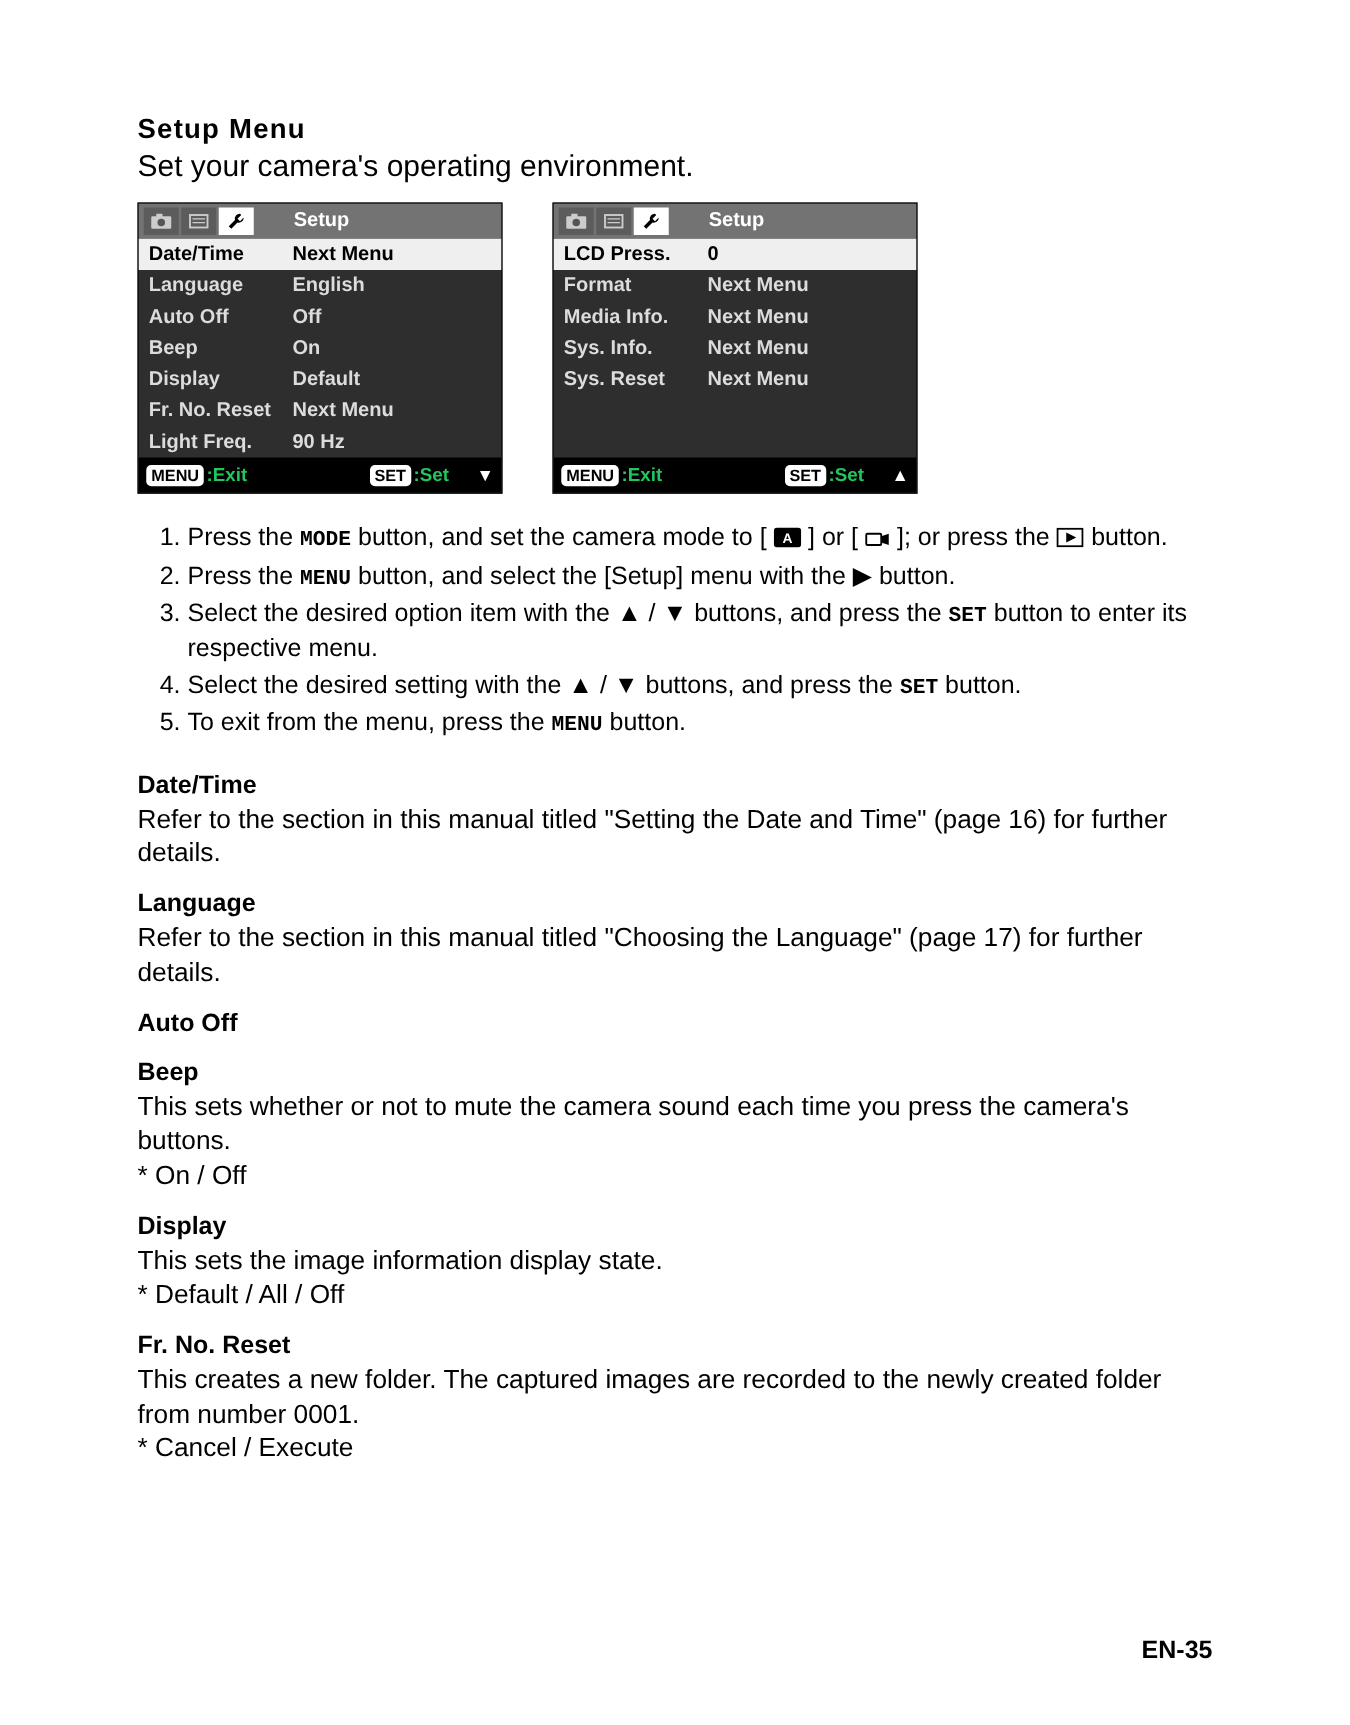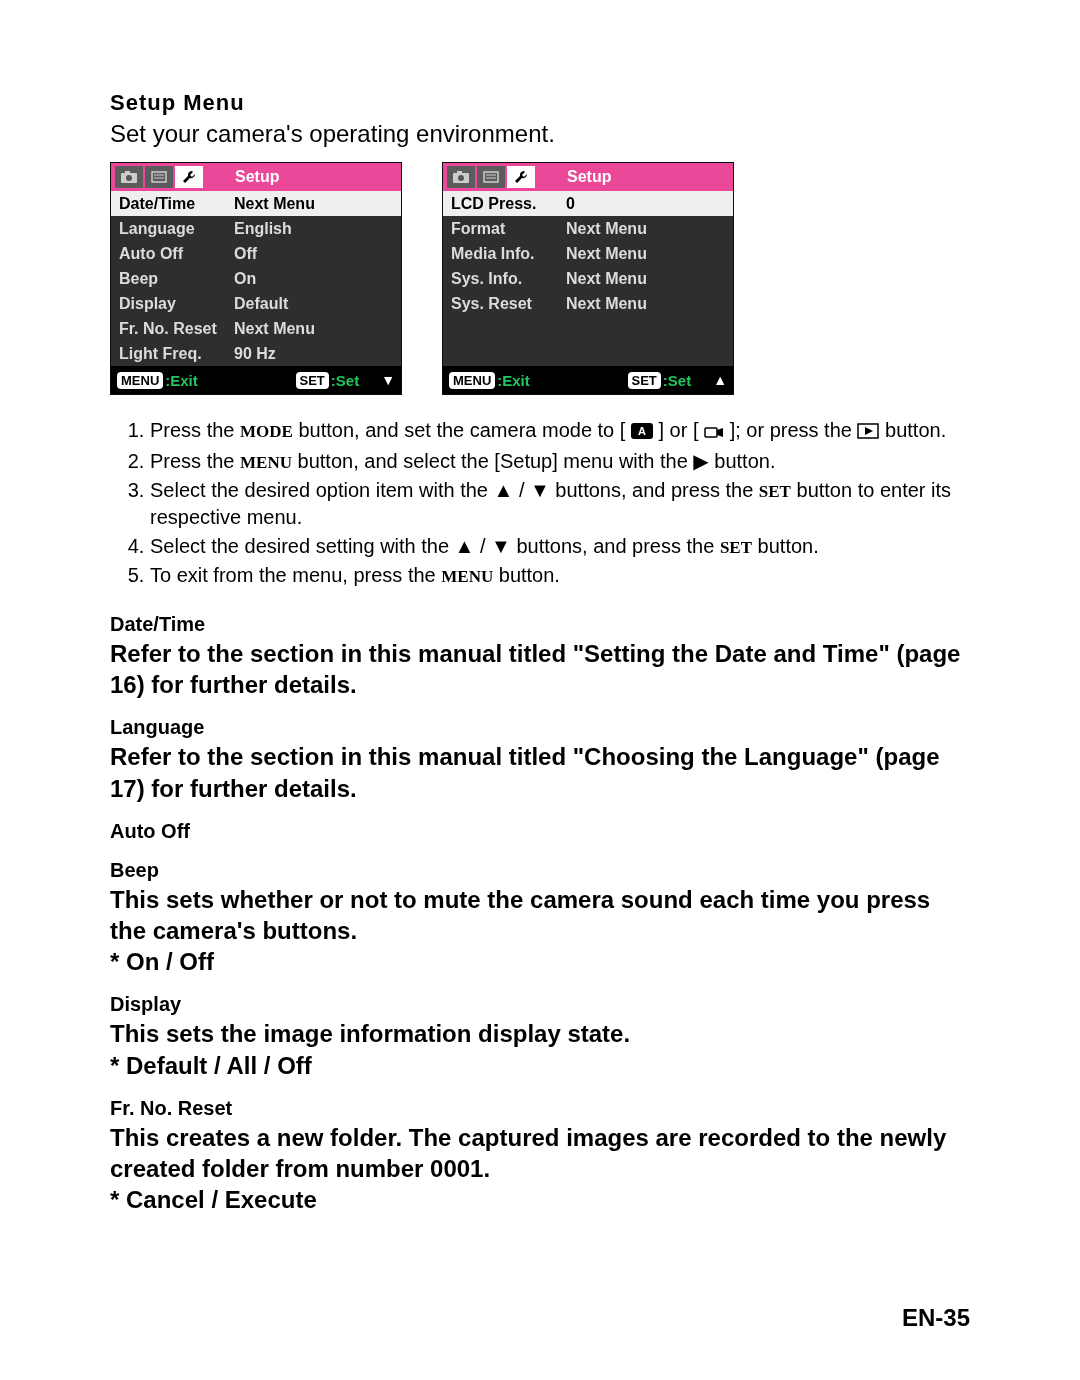--- a/index.html
+++ b/index.html
@@ -40,21 +40,21 @@
     font-size: 16px;
     font-weight: bold;
     border: 1px solid #0c0c0c;
   }
   .sc-row {
     display: flex;
     align-items: center;
     height: 25px;
   }
   .sc-head {
-    background: #ec4899;
+    background: #737373;
     height: 28px;
   }
   .sc-head .tabs {
     display: flex;
     gap: 0;
     padding-left: 4px;
     align-items: center;
     height: 100%;
   }
   .tab {
@@ -103,47 +103,46 @@
   ol.steps {
     padding-left: 40px;
     margin: 10px 0 24px 0;
   }
   ol.steps li {
     font-size: 20px;
     line-height: 1.35;
     margin-bottom: 2px;
   }
   .small-caps {
-    font-family: Liberation Serif, serif;
+    font-family: Liberation Mono, monospace;
     font-weight: 900;
     font-size: 17px;
   }
   .inline-icon {
     display: inline-block;
     vertical-align: -2px;
   }
   .sections .sec {
     margin-bottom: 16px;
   }
   .sec-title {
     font-weight: bold;
     font-size: 20px;
     margin-bottom: 2px;
   }
   .sec-body {
-    font-size: 24px;
+    font-size: 21px;
     line-height: 1.3;
-    font-weight: bold;
   }
   .pagenum {
     position: absolute;
     bottom: 48px;
     right: 110px;
     font-weight: bold;
-    font-size: 24px;
+    font-size: 20px;
   }
 </style>
 </head>
 <body>
 
 <div class="page">
   <h1>Setup Menu</h1>
   <div class="subtitle">Set your camera's operating environment.</div>
 
   <div class="screens">

